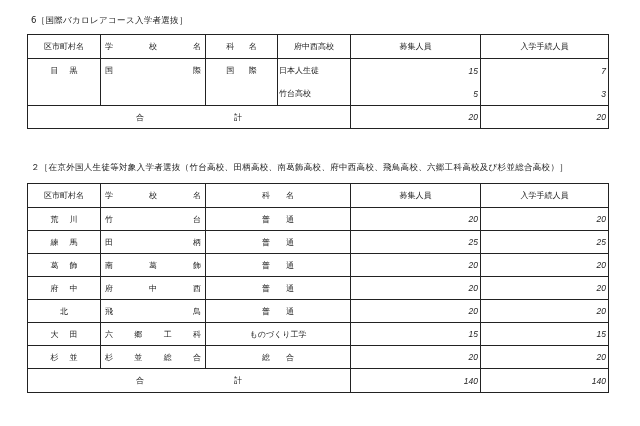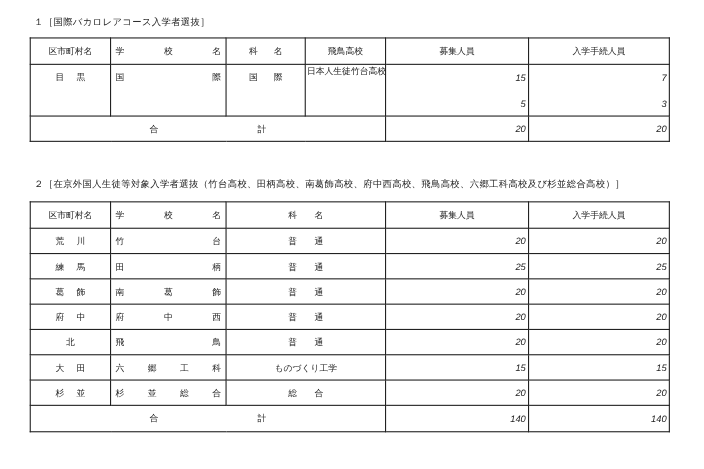--- a/index.html
+++ b/index.html
@@ -5,27 +5,27 @@
   html, body { margin:0; padding:0; background:#fff; }
   body { width:640px; height:426px; position:relative; overflow:hidden;
          font-family:"DejaVu Sans", sans-serif; color:#222; font-size:8px; }
   .title { position:absolute; left:31px; font-size:8.5px; white-space:nowrap; letter-spacing:0.3px; }
   table { position:absolute; border-collapse:collapse; table-layout:fixed; }
   td { border:1.2px solid #222; padding:0 3px; font-size:8px; height:22px; vertical-align:middle; overflow:hidden; white-space:nowrap; }
   .c { text-align:center; }
   .r { text-align:right; font-family:"Liberation Sans", sans-serif; font-size:8.5px; padding-right:2px;font-style:italic; }
   .spread { display:flex; justify-content:space-between; padding:0 1px; }
   .spread-c { display:flex; justify-content:space-around; padding:0 10px; }
-  .stack { display:flex; flex-direction:row; justify-content:space-around; height:46px; }
+  .stack { display:flex; flex-direction:column; justify-content:space-around; height:46px; }
   .stack-r { display:flex; flex-direction:column; justify-content:space-around; height:46px; text-align:right; }
 </style>
 </head>
 <body>
 
-<div class="title" style="top:15px;">１［国際バカロレアコース入学者選抜］</div>
+<div class="title" style="top:15px;">6［国際バカロレアコース入学者選抜］</div>
 
 <table style="left:27px; top:34px; width:581px;">
   <colgroup>
     <col style="width:73px">
       <col style="width:105px">
       <col style="width:72px">
       <col style="width:73px">
       <col style="width:130px">
       <col style="width:128px">
   </colgroup>
@@ -38,21 +38,21 @@
       <span>校</span>
       <span>名</span>
           </div>
         </td>
     <td>
           <div class="spread-c">
       <span>科</span>
       <span>名</span>
           </div>
         </td>
-    <td class="c">飛鳥高校</td>
+    <td class="c">府中西高校</td>
     <td class="c">募集人員</td>
     <td class="c">入学手続人員</td>
   </tr>
   <tr style="height:47px;">
     <td style="vertical-align:top; padding-top:6px;">
           <div class="spread-c" style="padding:0 14px;">
       <span>目</span>
       <span>黒</span>
           </div>
         </td>

